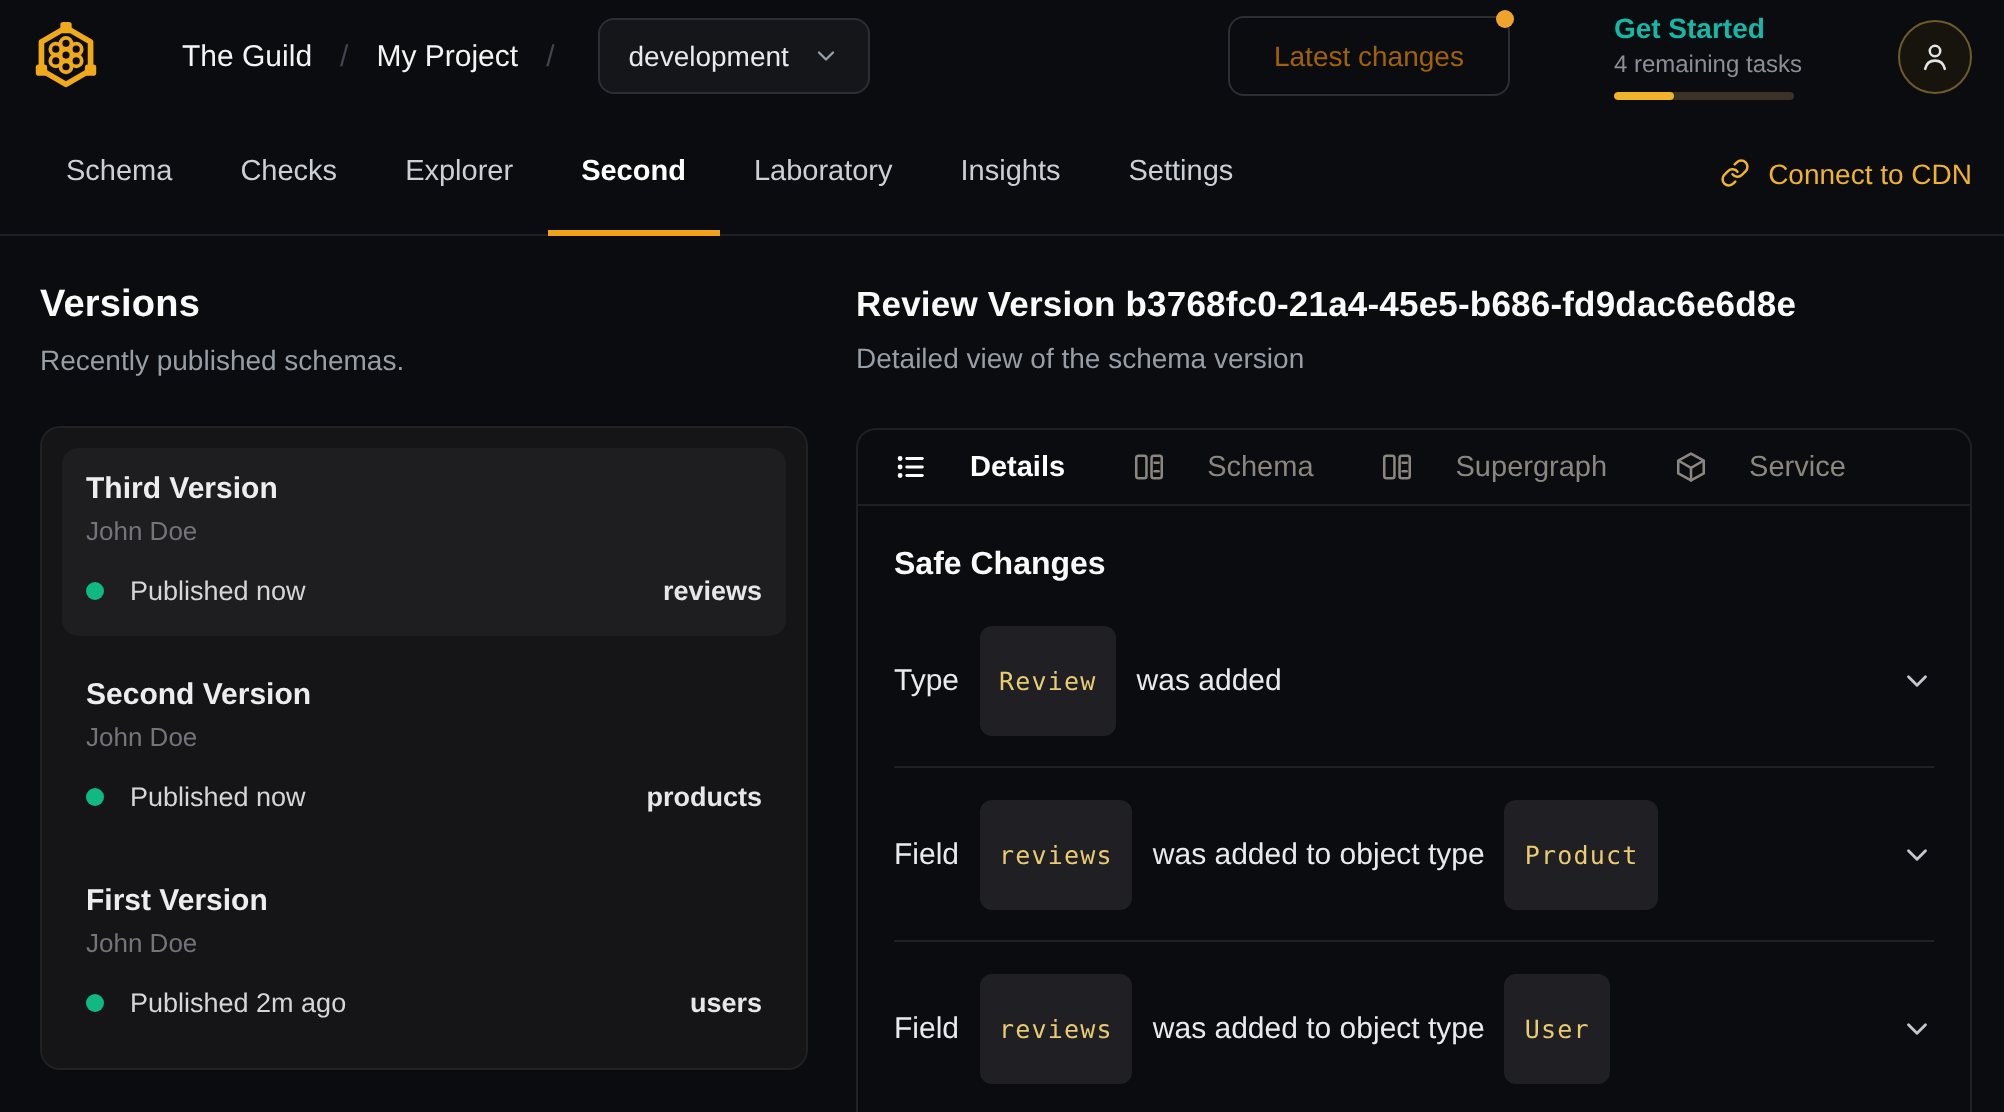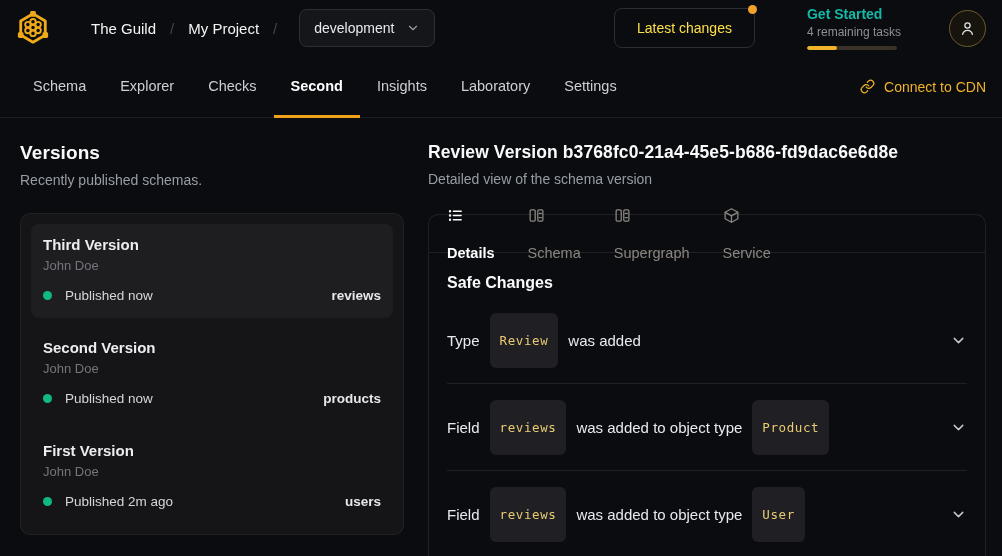--- a/index.html
+++ b/index.html
@@ -19,21 +19,21 @@
   .crumb-sep { color:#40454e; margin:0 14px; font-size:15px; }
   .select-btn {
     display:flex; align-items:center; gap:12px; margin-left:8px;
     background:#14161a; border:1px solid #2b2e35; border-radius:8px;
     color:#e8eaed; font-size:14px; font-family:inherit; padding:10px 14px; cursor:pointer;
   }
   .select-btn svg { stroke:#9aa0a8; }
   .header-right { margin-left:auto; display:flex; align-items:center; }
   .latest-btn {
     position:relative; background:transparent; border:1px solid #2b2e35; border-radius:8px;
-    color:#fde047; font-size:14px; font-family:inherit; padding:11px 22px; cursor:pointer;
+    color:#a16207; font-size:14px; font-family:inherit; padding:11px 22px; cursor:pointer;
   }
   .notif-dot { position:absolute; top:-4px; right:-3px; width:9px; height:9px; border-radius:50%;
     background:var(--notif, #f0a32a); }
   .get-started { margin-left:52px; cursor:pointer; }
   .gs-title { font-size:14px; font-weight:700; color:#14b8a6; }
   .gs-sub { font-size:12px; color:#8b9097; margin-top:3px; white-space:nowrap; }
   .gs-bar { margin-top:7px; width:90px; height:4px; border-radius:2px; background:#3a3226; overflow:hidden; }
   .gs-fill { height:100%; border-radius:2px; background:var(--accent, #f0b32a); }
   .avatar {
     margin-left:48px; width:37px; height:37px; border-radius:50%; flex:none;
@@ -70,21 +70,21 @@
   .vi-author { margin-top:5px; font-size:13px; color:#74747c; }
   .vi-row { margin-top:15px; display:flex; align-items:center; font-size:13.5px; color:#d6d6da; }
   .vi-dot { width:9px; height:9px; border-radius:50%; background:var(--green, #10b981); margin-right:13px; flex:none; }
   .vi-service { margin-left:auto; font-weight:700; color:#e7e7ea; }
 
   
   .detail-card { margin-top:27px; flex:1; min-height:0;
     border:1px solid rgba(255,255,255,.085); border-bottom:none; border-radius:10px 10px 0 0; }
   .dtab-row { display:flex; align-items:center; gap:33px; height:38px; padding:0 18px;
     border-bottom:1px solid rgba(255,255,255,.085); }
-  .dtab { display:flex; align-items:flex-start; gap:21px; font-size:14.5px; color:#8b8680; cursor:pointer;flex-direction:column; }
+  .dtab { display:flex; align-items:flex-end; gap:21px; font-size:14.5px; color:#8b8680; cursor:pointer; }
   .dtab svg { stroke:#8b8680; }
   .dtab.active { color:#ffffff; font-weight:700; }
   .dtab.active svg { stroke:#ffffff; }
   .detail-content { padding:21px 18px 0; }
   .section-title { font-size:16px; font-weight:700; color:#fafafa; }
   .changes { margin-top:5px; }
   .change-row { display:flex; align-items:center; padding:16px 0 15px;
     border-bottom:1px solid rgba(255,255,255,.09); }
   .change-parts { display:flex; align-items:center; gap:10px; flex:1; min-width:0;
     font-size:15px; color:#e8eaed; }
@@ -143,25 +143,25 @@
           <circle cx="12" cy="8.2" r="3.3"></circle>
           <path d="M5.8 19.5c.8-3.5 3.3-5.2 6.2-5.2s5.4 1.7 6.2 5.2"></path>
         </svg>
     </button>
   </div>
 </div>
 
 <div class="tabs-bar">
   <div class="tabs">
       <div class="tab">Schema</div>
+      <div class="tab">Checks</div>
       <div class="tab">Explorer</div>
-      <div class="tab">Checks</div>
       <div class="tab active">Second</div>
+      <div class="tab">Laboratory</div>
       <div class="tab">Insights</div>
-      <div class="tab">Laboratory</div>
       <div class="tab">Settings</div>
     </div>
   <a class="cdn-link">
     <svg width="15" height="15" viewBox="0 0 24 24" fill="none" stroke-width="2" stroke-linecap="round" stroke-linejoin="round">
         <path d="M10 13a5 5 0 0 0 7.54.54l3-3a5 5 0 0 0-7.07-7.07l-1.72 1.71"></path>
         <path d="M14 11a5 5 0 0 0-7.54-.54l-3 3a5 5 0 0 0 7.07 7.07l1.71-1.71"></path>
       </svg>
     <span>Connect to CDN</span>
   </a>
 </div>

